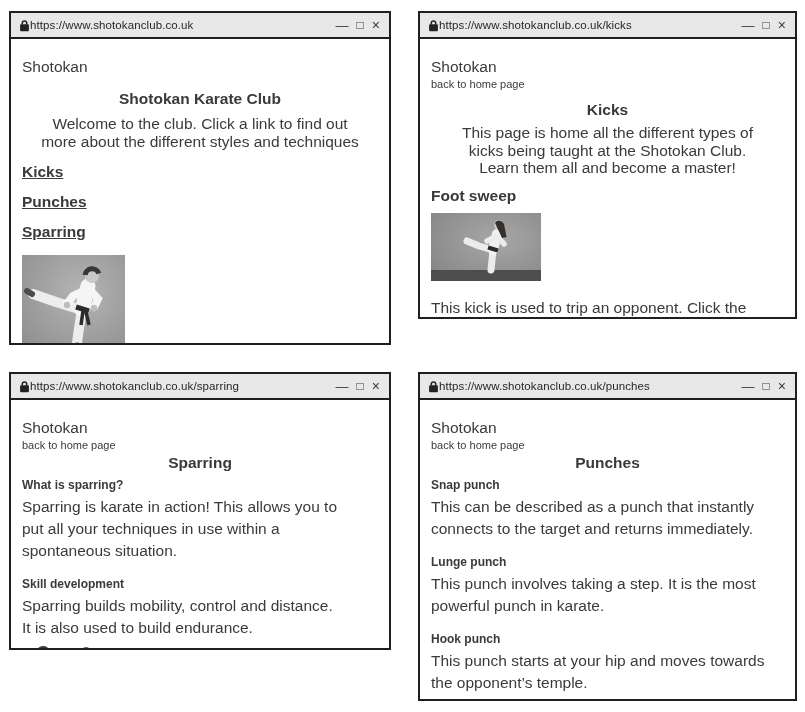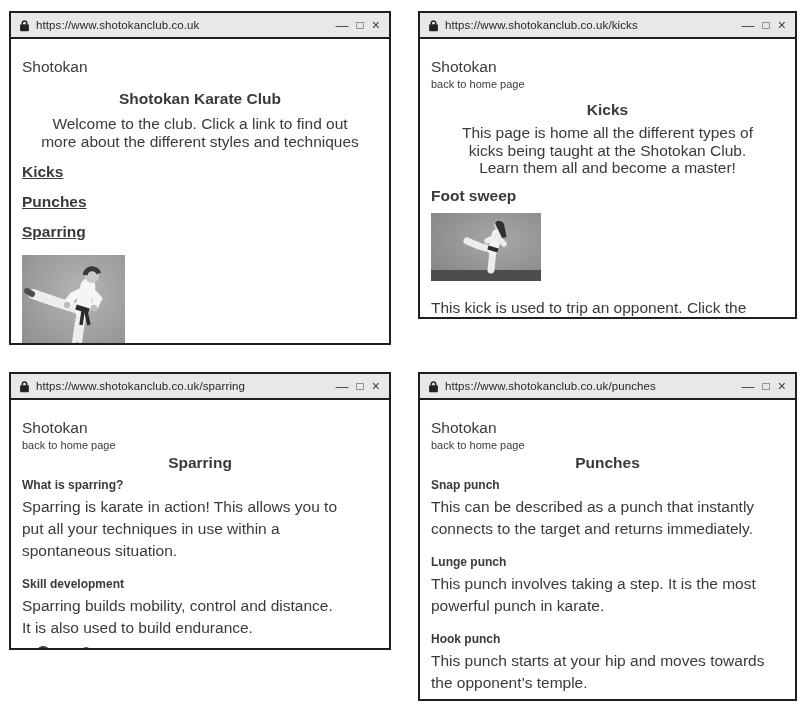--- a/index.html
+++ b/index.html
@@ -21,21 +21,20 @@
   .w-sparring { left: 9px;   top: 372px; width: 382px; height: 278px; }
   .w-punches  { left: 418px; top: 372px; width: 379px; height: 329px; }
 
   .titlebar {
     height: 26px;
     background: #e8e8e8;
     border-bottom: 2px solid #1f1f1f;
     display: flex;
     align-items: center;
     padding: 0 9px 0 8px;
-    gap: 6px;
   }
   .lock { display: inline-flex; width: 11px; height: 13px; flex: 0 0 auto; }
   .url { font-size: 11.5px; color: #272727; letter-spacing: 0.1px; white-space: nowrap; }
   .controls {
     margin-left: auto;
     display: flex;
     align-items: center;
     gap: 8px;
     color: #3a3a3a;
     font-size: 13px;

